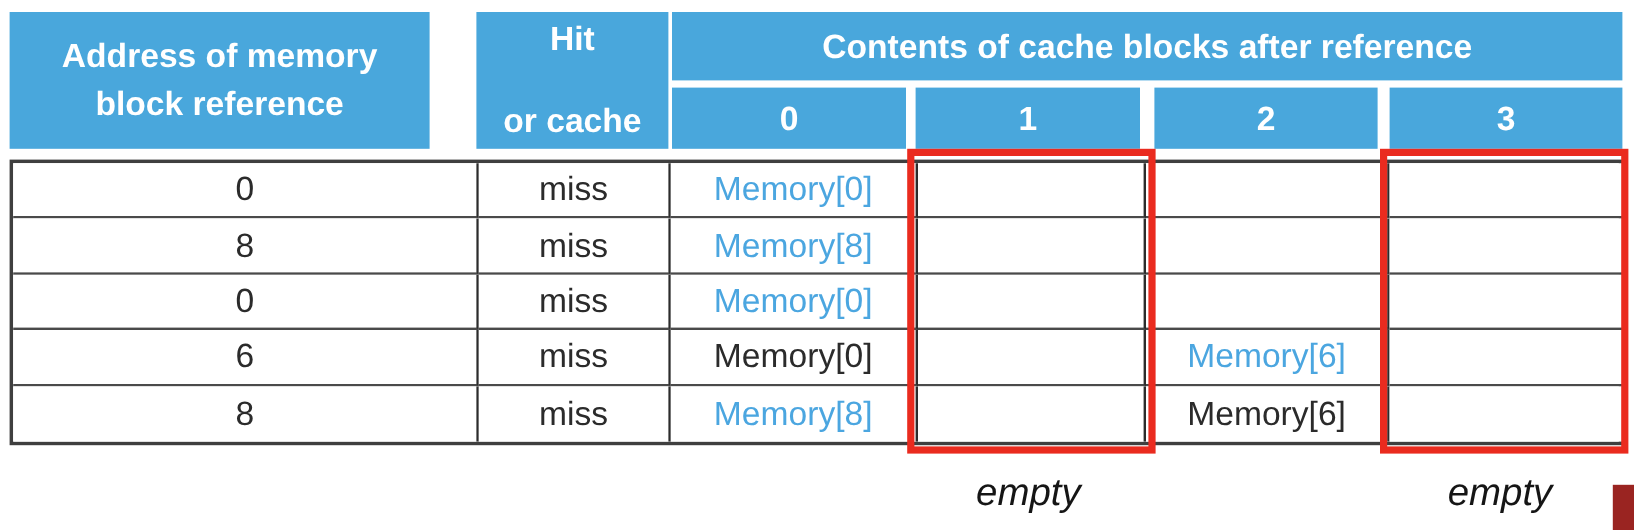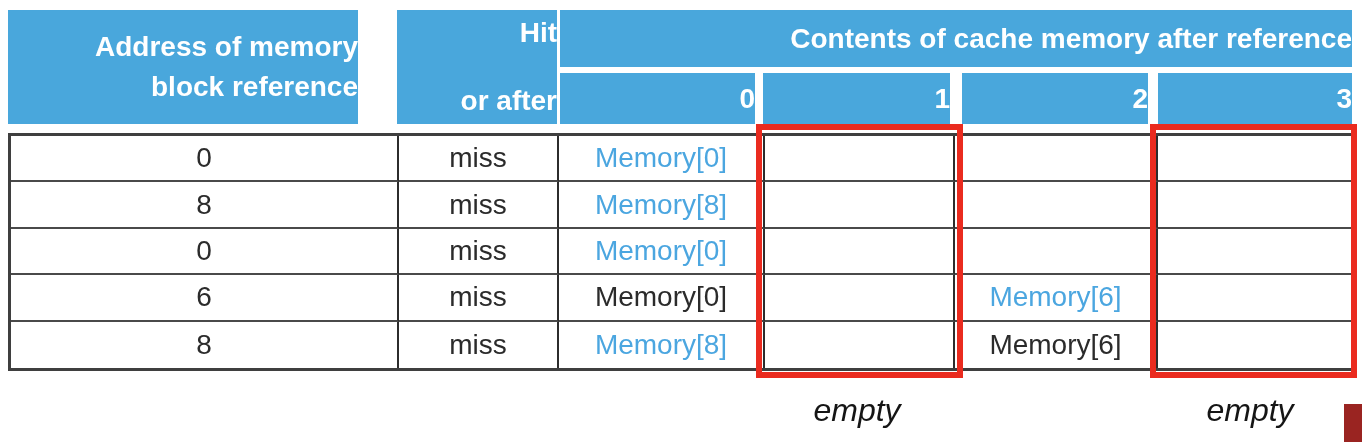--- a/index.html
+++ b/index.html
@@ -3,21 +3,21 @@
 <meta charset="utf-8">
 <style>
   html,body{margin:0;padding:0;background:#ffffff;}
   .canvas{
     position:relative;width:1362px;height:442px;background:#ffffff;overflow:hidden;
     font-family:"Liberation Sans","DejaVu Sans",sans-serif;
   }
   
   .hdr-box{
     position:absolute;background:#49A7DC;color:#ffffff;font-weight:bold;
-    display:flex;flex-direction:column;align-items:flex-end;justify-content:center;
+    display:flex;flex-direction:column;align-items:center;justify-content:center;
     text-align:center;box-sizing:border-box;
   }
   .hdr-box .ln{font-size:28px;line-height:40px;white-space:nowrap;}
   .hdr-contents{font-size:28px;line-height:30px;}
   .hdr-sub{font-size:28px;}
   
   .body-grid{
     position:absolute;left:8px;top:133px;width:1344px;height:238px;
     display:grid;grid-template-columns:388px 160px 206px 190px 203px 197px;
     grid-template-rows:repeat(5,1fr);
@@ -57,25 +57,25 @@
 
 <div class="canvas">
 
   <div class="hdr-box" style="left:8px;top:10px;width:350px;height:114px;">
     <span class="ln">Address of memory</span>
     <span class="ln">block reference</span>
   </div>
 
   <div class="hdr-box" style="left:397px;top:10px;width:160px;height:114px;gap:28px;">
     <span class="ln">Hit</span>
-    <span class="ln">or after</span>
+    <span class="ln">or cache</span>
   </div>
 
   <div class="hdr-box hdr-contents" style="left:560px;top:10px;width:792px;height:57px;">
-    <span>Contents of cache memory after reference</span>
+    <span>Contents of cache blocks after reference</span>
   </div>
 
   <div class="hdr-box hdr-sub" style="left:560px;top:73px;width:195px;height:51px;">
     <span>0</span>
   </div>
   <div class="hdr-box hdr-sub" style="left:763px;top:73px;width:187px;height:51px;">
     <span>1</span>
   </div>
   <div class="hdr-box hdr-sub" style="left:962px;top:73px;width:186px;height:51px;">
     <span>2</span>

